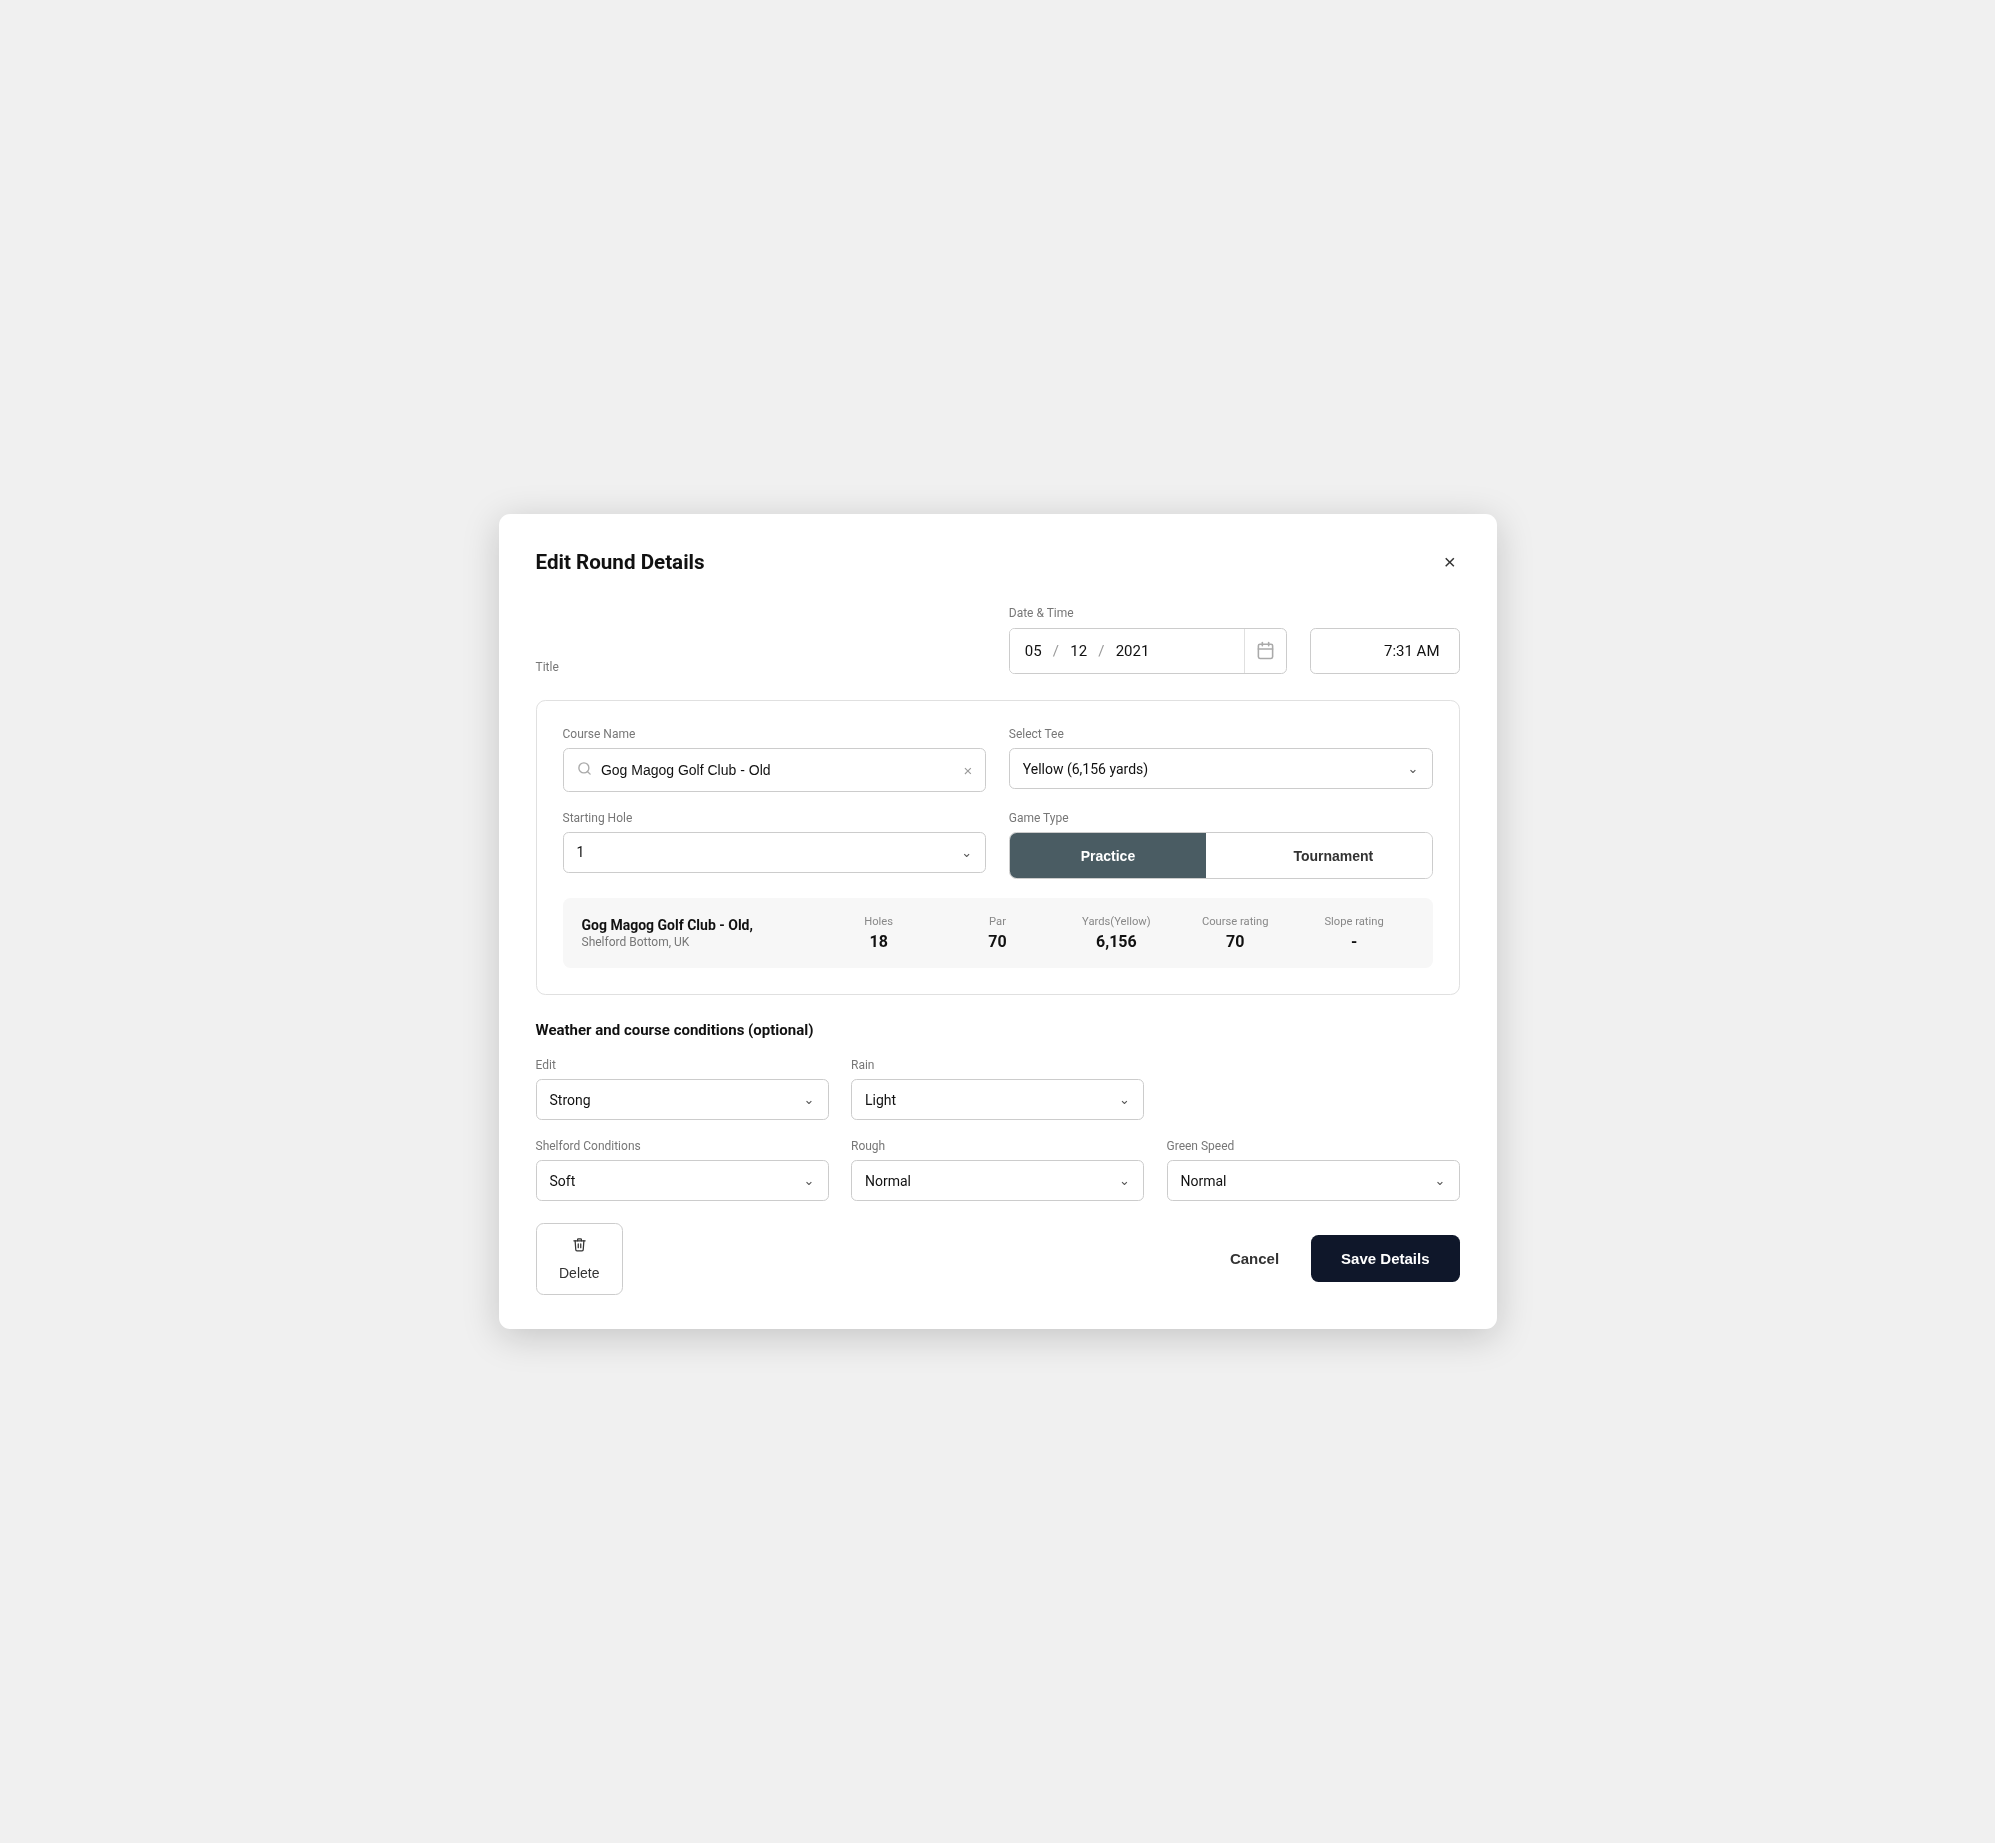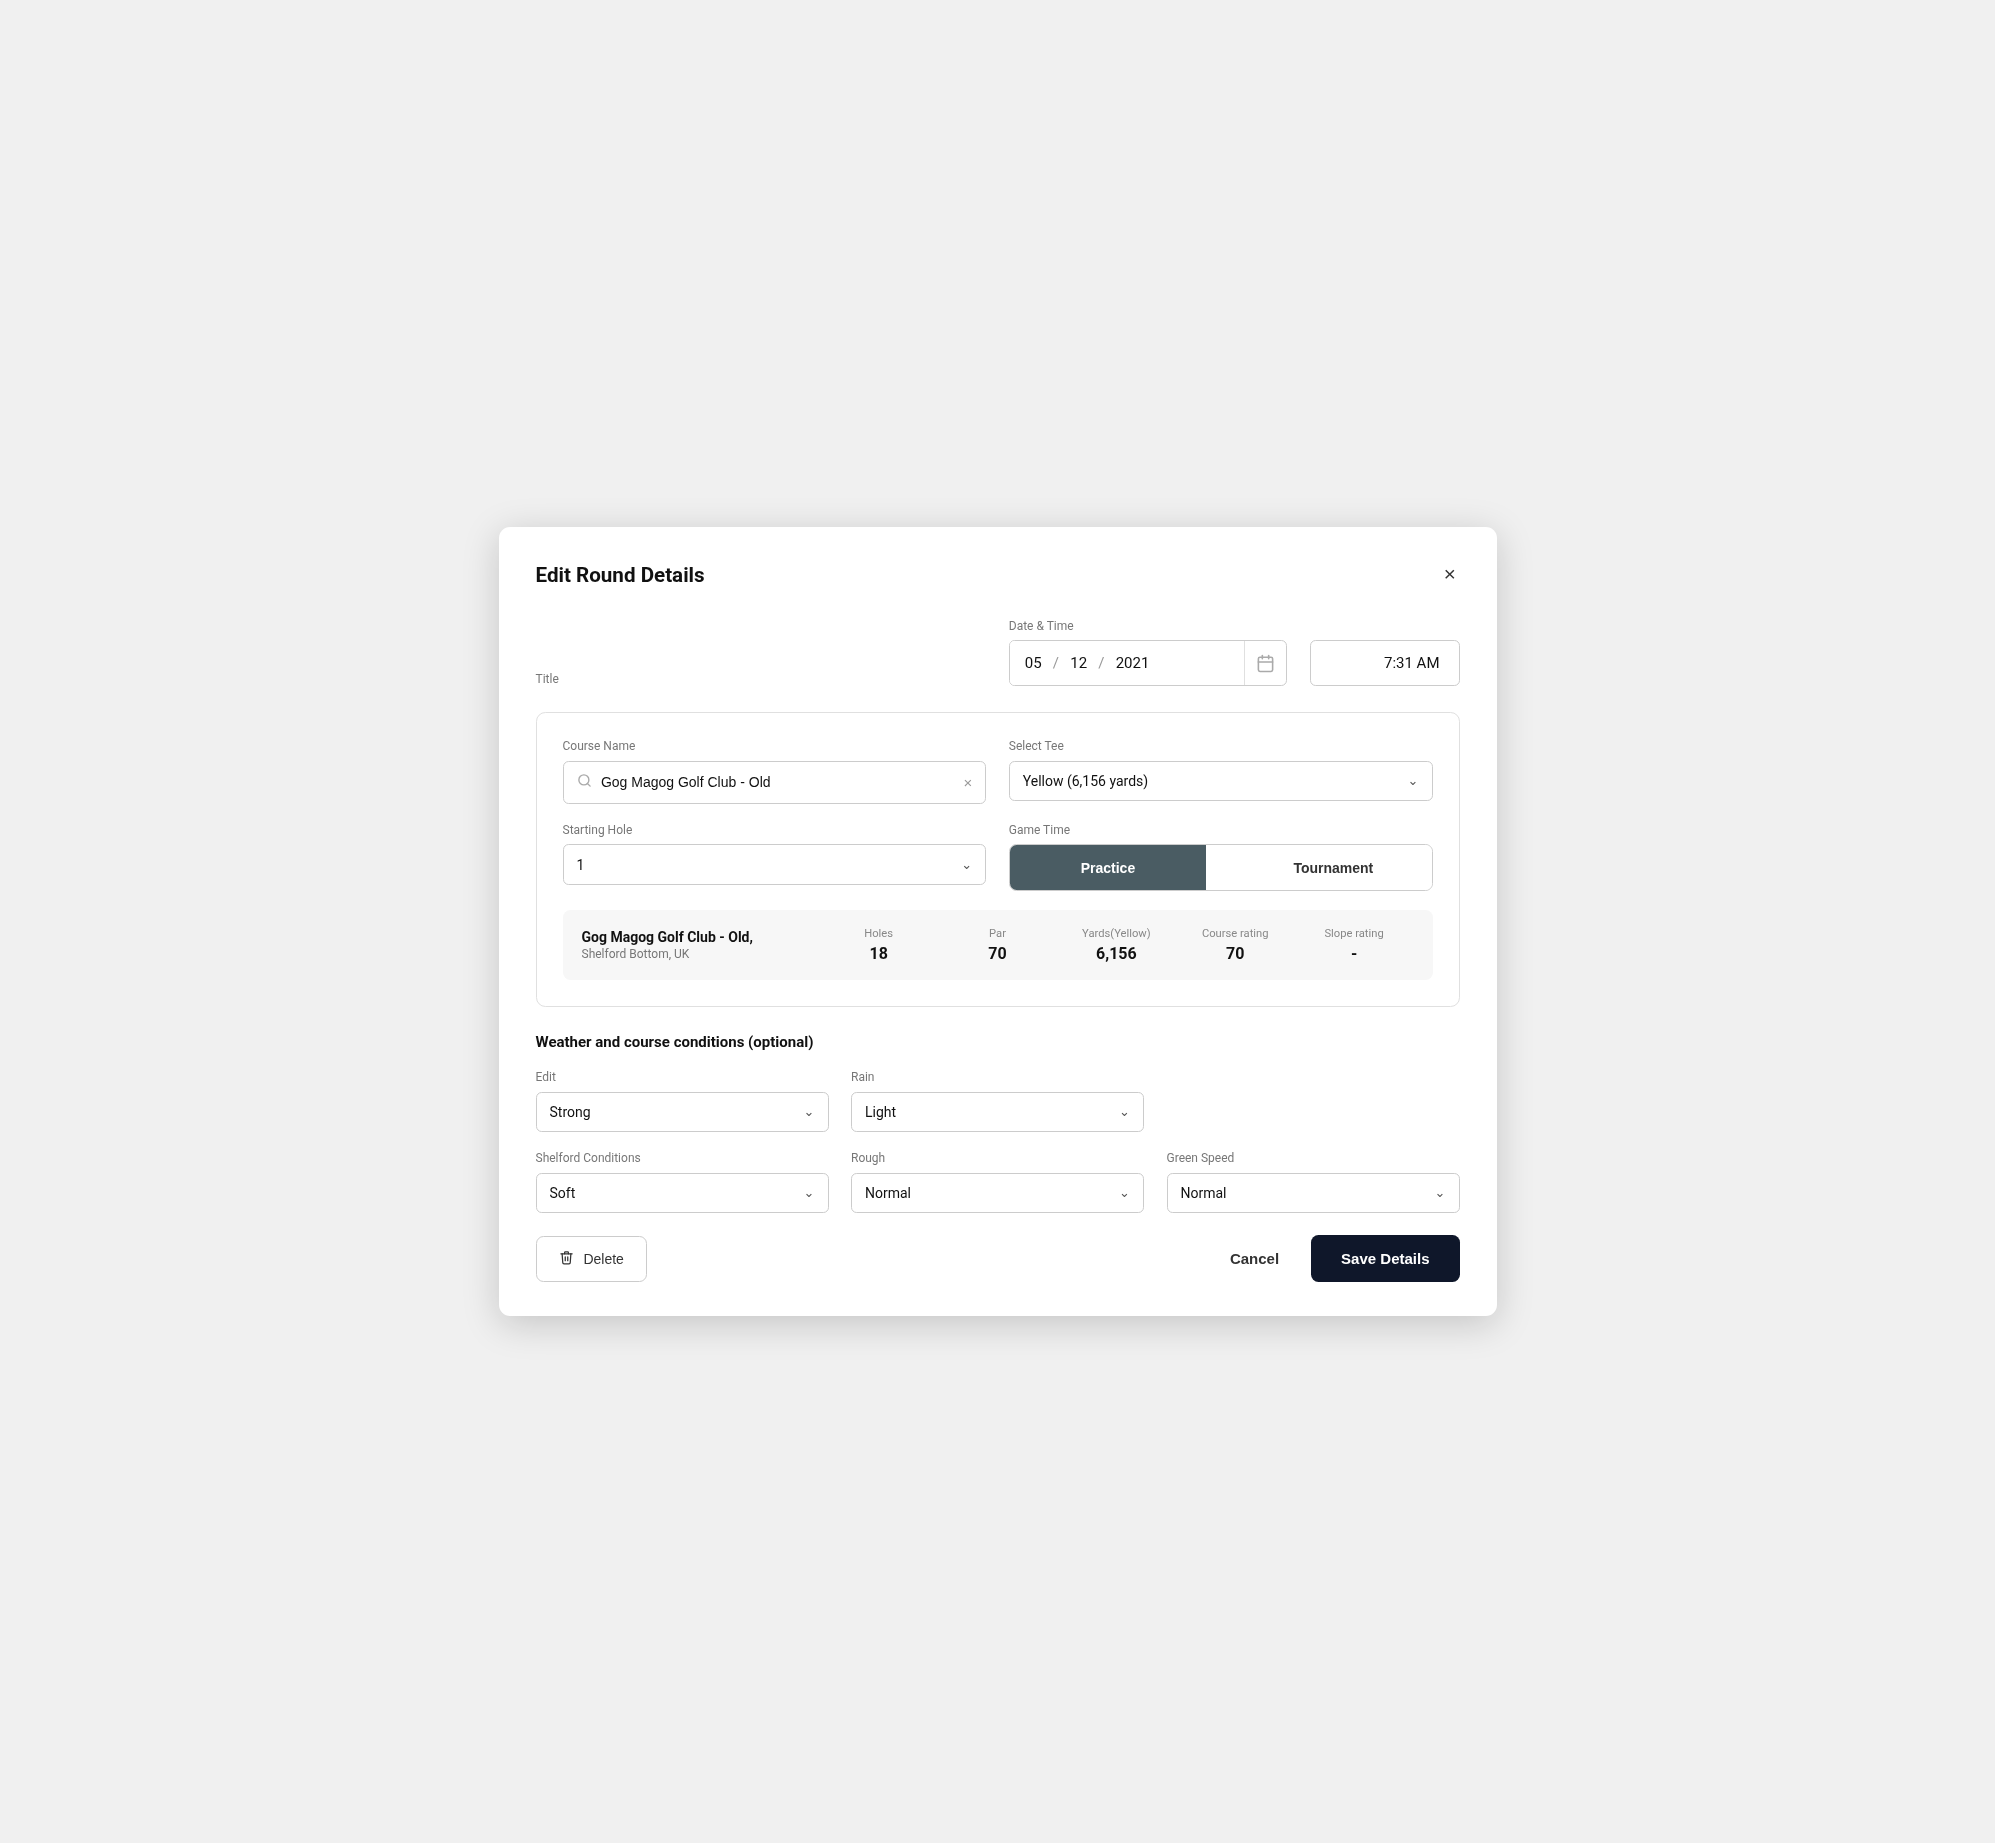--- a/index.html
+++ b/index.html
@@ -259,20 +259,21 @@
       display: flex;
       align-items: center;
       gap: 9.4px;
       border: 1.4px solid #ccc;
       background: #fff;
       border-radius: 7.5px;
       padding: 13px 22.5px;
       font-size: 14px;
       cursor: pointer;
       color: #333;
+      flex-direction: column;
     }
     .footer-right {
       display: flex;
       align-items: center;
       gap: 32px;
     }
     .cancel-btn {
       background: none;
       border: none;
       font-size: 15px;
@@ -363,21 +364,21 @@
 
     <div class="two-col">
       <div class="col-half">
         <div class="field-label" style="margin-bottom:7.5px;">Starting Hole</div>
         <div class="select-wrap">
           <span class="select-text">1</span>
           <span class="chevron-icon">⌄</span>
         </div>
       </div>
       <div class="col-half">
-        <div class="field-label" style="margin-bottom:7.5px;">Game Time</div>
+        <div class="field-label" style="margin-bottom:7.5px;">Game Type</div>
         <div class="game-type-toggle">
           <button class="toggle-btn active">Practice</button>
           <button class="toggle-btn inactive">Tournament</button>
         </div>
       </div>
     </div>
 
     <div class="course-info-box">
       <div class="course-name-block">
         <div class="course-name-main">Gog Magog Golf Club - Old,</div>

